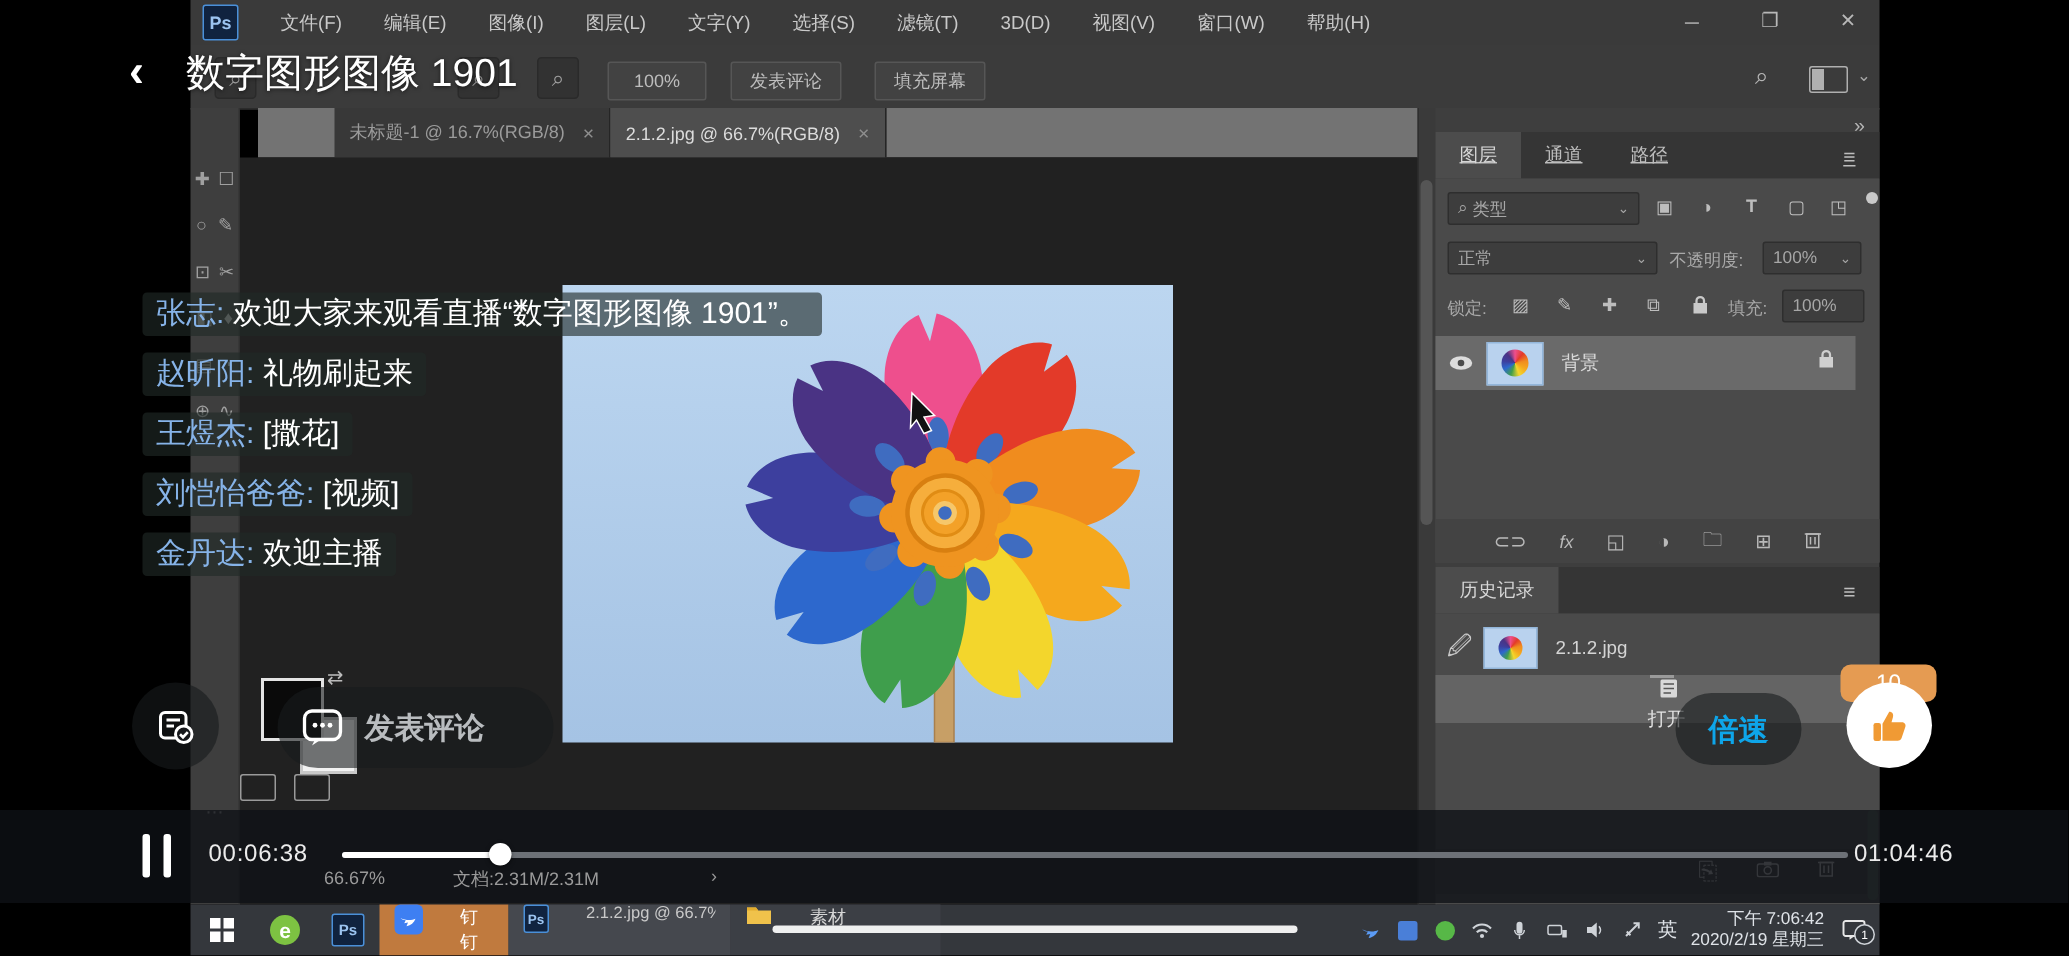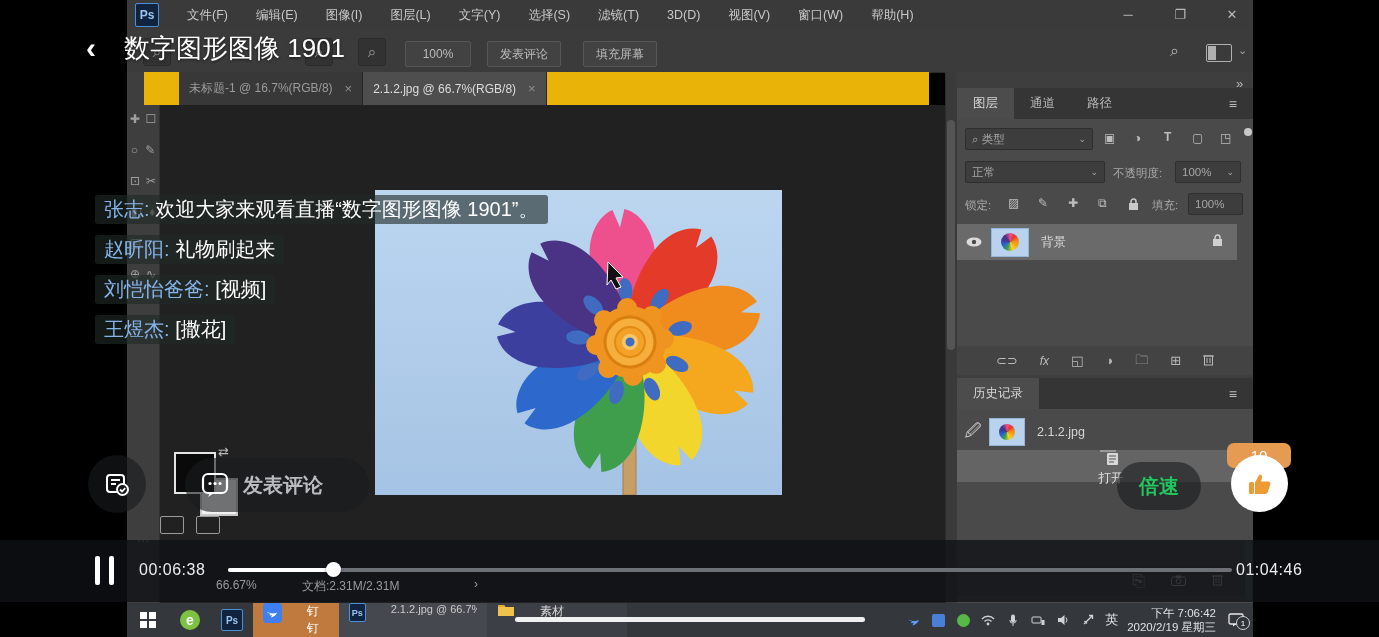--- a/index.html
+++ b/index.html
@@ -14,21 +14,21 @@
   .win-controls{right:130px;top:2px;display:flex;gap:18px;color:#b8b8b8;font-size:13px;}
   .win-btn{width:34px;height:24px;display:flex;align-items:center;justify-content:center;}
   .optionsbar{left:127px;top:30px;width:1126px;height:42px;background:#3b3b3b;border-bottom:1px solid #2b2b2b;}
   .opt-tool{width:26px;height:26px;background:#323232;border:1px solid #2a2a2a;border-radius:3px;color:#9f9f9f;
             font-size:15px;display:flex;align-items:center;justify-content:center;}
   .opt-btn{height:24px;background:#424242;border:1px solid #565656;border-radius:2px;color:#bdbdbd;font-size:12px;
            display:flex;align-items:center;justify-content:center;padding:0 12px;}
   .toolscol{left:127px;top:72px;width:33px;height:531px;background:#3e3e3e;border-right:1px solid #313131;
             display:flex;flex-direction:column;align-items:center;padding-top:40px;box-sizing:border-box;}
   .tool-glyph{color:#b2b2b2;font-size:12px;width:100%;display:flex;justify-content:space-around;margin-bottom:17px;opacity:.85;}
-  .tabbar{left:144px;top:72px;width:785px;height:33px;background:#eab308;display:flex;align-items:flex-end;padding-left:35px;box-sizing:border-box;}
+  .tabbar{left:172px;top:72px;width:785px;height:33px;background:#737373;display:flex;align-items:flex-end;padding-left:51px;box-sizing:border-box;}
   .doc-tab{height:33px;display:flex;align-items:center;padding:0 10px;font-size:12px;border-right:1px solid #252525;white-space:nowrap;}
   .doc-tab.inactive{background:#383838;color:#9b9b9b;}
   .doc-tab.active{background:#4e4e4e;color:#dcdcdc;}
   .tab-close{margin-left:12px;color:#8f8f8f;font-size:13px;}
   .canvas{left:160px;top:105px;width:785px;height:498px;background:#212121;}
   .photo{left:375px;top:190px;width:407px;height:305px;background:linear-gradient(#bcd6f0,#a5c3e4);}
   .vscroll{left:945px;top:72px;width:12px;height:531px;background:#3a3a3a;border-left:1px solid #2e2e2e;}
   .vscroll-thumb{left:947px;top:120px;width:8px;height:230px;background:#555;border-radius:4px;}
   .dock{left:957px;top:72px;width:296px;height:531px;background:#3e3e3e;}
   .panel-tabstrip{background:#353535;height:31px;display:flex;align-items:stretch;color:#bdbdbd;font-size:12.5px;}
@@ -208,21 +208,21 @@
     </g>
     <path d="M233 72 l15 15 -7 1 5 9 -5 2 -5 -9 -4 5 z" fill="#111" stroke="#fff" stroke-width="1"></path>
   </svg>
 </div>
 <div class="abs vscroll"></div>
 <div class="abs vscroll-thumb"></div>
 
 <div class="abs dock"></div>
 <div class="abs" style="left:1236px;top:76px;color:#b5b5b5;font-size:13px;">»</div>
 
-<div class="abs panel-tabstrip" style="left:957px;top:88px;width:296px;">
+<div class="abs panel-tabstrip" style="left:957px;top:88px;width:296px;text-decoration:underline;">
   <div class="panel-tab active">图层</div>
   <div class="panel-tab">通道</div>
   <div class="panel-tab">路径</div>
   <div class="panel-tab hamburger" style="margin-left:auto;">≡</div>
 </div>
 <div class="abs panel-body" style="left:957px;top:119px;width:296px;height:256px;"></div>
 
 <div class="abs ctl-box" style="left:965px;top:128px;width:128px;">
   <span>⌕</span>&nbsp;
   <span>类型</span>
@@ -443,24 +443,27 @@
 <div class="abs ovl" style="left:124px;top:31px;color:#fff;font-size:26px;text-shadow:0 1px 3px rgba(0,0,0,.6);">数字图形图像 1901</div>
 
 <div class="abs ovl" style="left:95px;top:194px;width:480px;">
   <div class="chat-line" style="width:465px;">
     <span class="chat-bubble"><span class="chat-user">张志:</span> <span>欢迎大家来观看直播“数字图形图像 1901”。</span></span>
   </div>
   <div class="chat-line">
     <span class="chat-bubble"><span class="chat-user">赵昕阳:</span> <span>礼物刷起来</span></span>
   </div>
   <div class="chat-line">
+    <span class="chat-bubble"><span class="chat-user">王煜杰:</span> <span>[撒花]</span></span>
+  </div>
+  <div class="chat-line">
     <span class="chat-bubble"><span class="chat-user">刘恺怡爸爸:</span> <span>[视频]</span></span>
   </div>
   <div class="chat-line">
-    <span class="chat-bubble"><span class="chat-user">王煜杰:</span> <span>[撒花]</span></span>
+    <span class="chat-bubble"><span class="chat-user">金丹达:</span> <span>欢迎主播</span></span>
   </div>
 </div>
 
 <div class="abs ovl" style="left:88px;top:455px;width:58px;height:58px;border-radius:50%;background:rgba(24,26,28,.6);display:flex;align-items:center;justify-content:center;">
   <svg width="28" height="28" viewBox="0 0 28 28">
     <rect x="4" y="5" width="17" height="17" rx="3" fill="none" stroke="#fff" stroke-width="2"></rect>
     <line x1="8" y1="10" x2="17" y2="10" stroke="#fff" stroke-width="2"></line>
     <line x1="8" y1="14" x2="13" y2="14" stroke="#fff" stroke-width="2"></line>
     <circle cx="19.5" cy="19.5" r="5.5" fill="#17191c" stroke="#fff" stroke-width="2"></circle>
     <path d="M17 19.5 l2 2 l3.2 -3.4" fill="none" stroke="#fff" stroke-width="1.8"></path>
@@ -471,21 +474,21 @@
     <rect x="2" y="3" width="24" height="19" rx="5" fill="none" stroke="#fff" stroke-width="2.2"></rect>
     <circle cx="9" cy="12.5" r="1.6" fill="#fff"></circle>
       <circle cx="14" cy="12.5" r="1.6" fill="#fff"></circle>
       <circle cx="19" cy="12.5" r="1.6" fill="#fff"></circle>
     <path d="M9 22 l-2 4 l6 -4 Z" fill="#fff"></path>
   </svg>
   <span style="color:#b9bcbf;font-size:20px;margin-left:12px;">发表评论</span>
 </div>
 
 <div class="abs ovl pill" style="left:1117px;top:462px;width:84px;height:48px;justify-content:center;">
-  <span style="color:#22c55e;font-size:20px;">倍速</span>
+  <span style="color:#0ea5e9;font-size:20px;">倍速</span>
 </div>
 <div class="abs ovl" style="left:1227px;top:443px;width:64px;height:25px;background:#e59b52;border-radius:7px 7px 7px 7px;display:flex;align-items:center;justify-content:center;color:#fff;font-size:15px;">10</div>
 <div class="abs ovl" style="left:1231px;top:455px;width:57px;height:57px;border-radius:50%;background:#fff;display:flex;align-items:center;justify-content:center;">
   <svg width="28" height="28" viewBox="0 0 28 28">
     <rect x="3" y="12" width="5" height="12" rx="1.5" fill="#f09a34"></rect>
     <path d="M9 24 V12.5 L13.5 4.5 c2 0 3 1.5 2.5 3.5 l-1 3.5 h7 c1.8 0 2.8 1.6 2.2 3.2 l-2.4 7.2 c-.4 1.2 -1.4 2 -2.7 2 H9 Z" fill="#f09a34"></path>
   </svg>
 </div>
 
 <div class="abs player-bar"></div>

